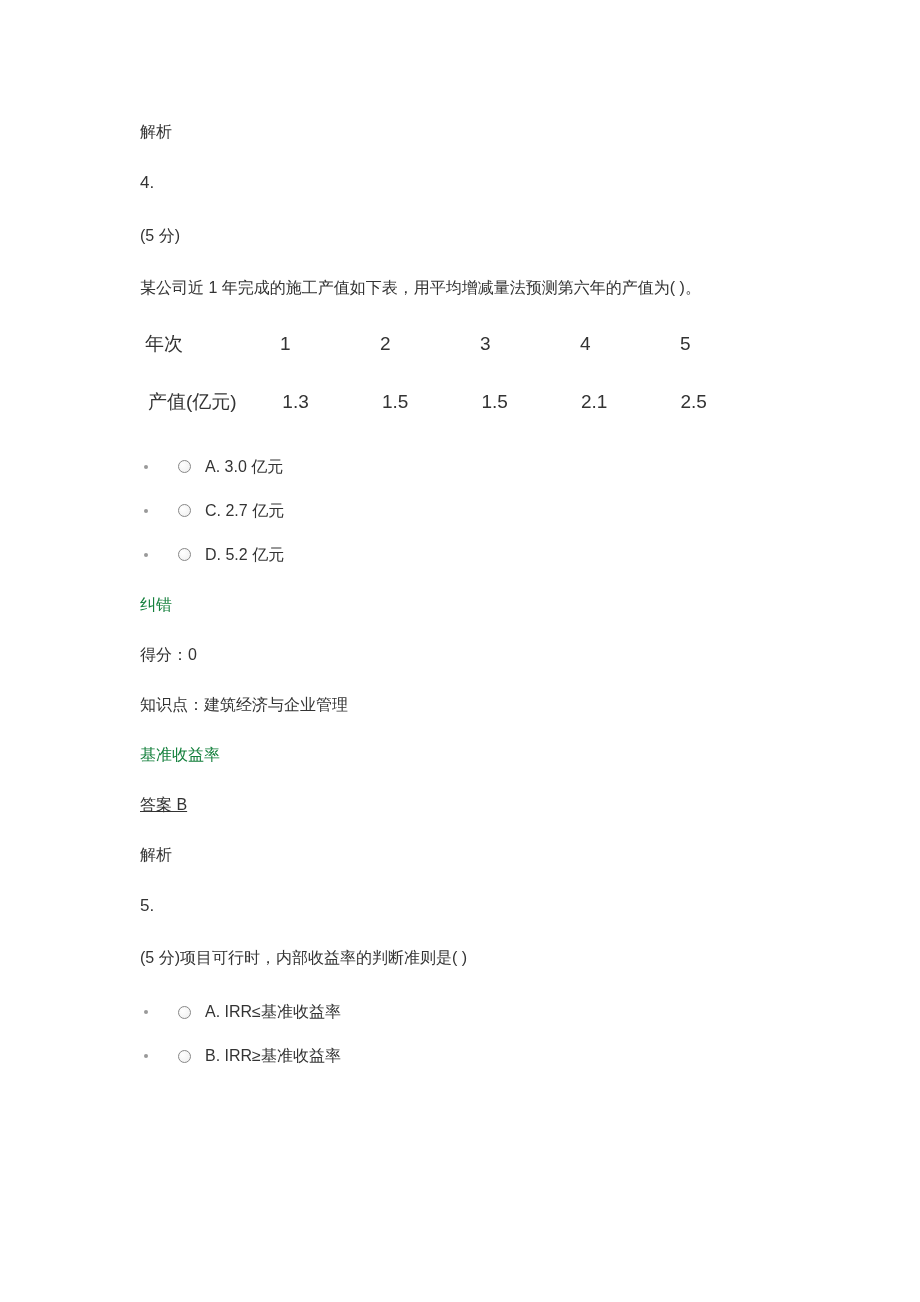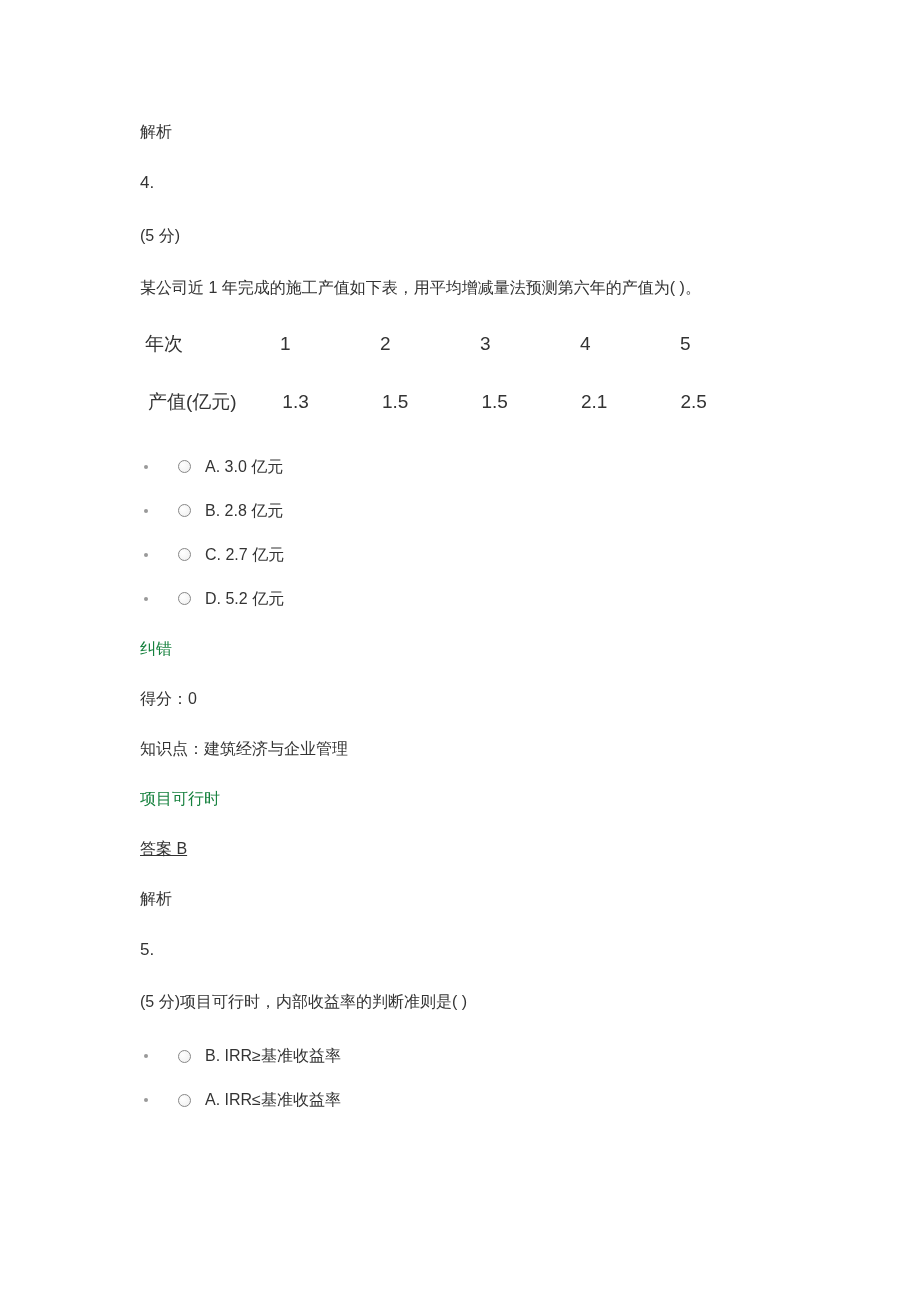--- a/index.html
+++ b/index.html
@@ -125,54 +125,49 @@
 
 <div class="options">
   <div class="option-item">
     <span class="bullet"></span>
     <span class="radio-icon"></span>
     <span>A. 3.0 亿元</span>
   </div>
   <div class="option-item">
     <span class="bullet"></span>
     <span class="radio-icon"></span>
-    <span>B. 2.8 亿元</span>
-  </div>
-  <div class="option-item">
-    <span class="bullet"></span>
-    <span class="radio-icon"></span>
     <span>C. 2.7 亿元</span>
   </div>
   <div class="option-item">
     <span class="bullet"></span>
     <span class="radio-icon"></span>
     <span>D. 5.2 亿元</span>
   </div>
 </div>
 
 <div class="link">纠错</div>
 
 <div class="line">得分：0</div>
 
 <div class="line">知识点：建筑经济与企业管理</div>
 
-<div class="link">项目可行时</div>
+<div class="link">基准收益率</div>
 
 <div class="answer-line">答案 B</div>
 
 <div class="line">解析</div>
 
 <div class="q-number">5.</div>
 
 <div class="q-stem">(5 分)项目可行时，内部收益率的判断准则是(    )</div>
 
 <div class="options">
   <div class="option-item">
     <span class="bullet"></span>
     <span class="radio-icon"></span>
-    <span>B. IRR≥基准收益率</span>
+    <span>A. IRR≤基准收益率</span>
   </div>
   <div class="option-item">
     <span class="bullet"></span>
     <span class="radio-icon"></span>
-    <span>A. IRR≤基准收益率</span>
+    <span>B. IRR≥基准收益率</span>
   </div>
 </div>
 
 </body></html>

